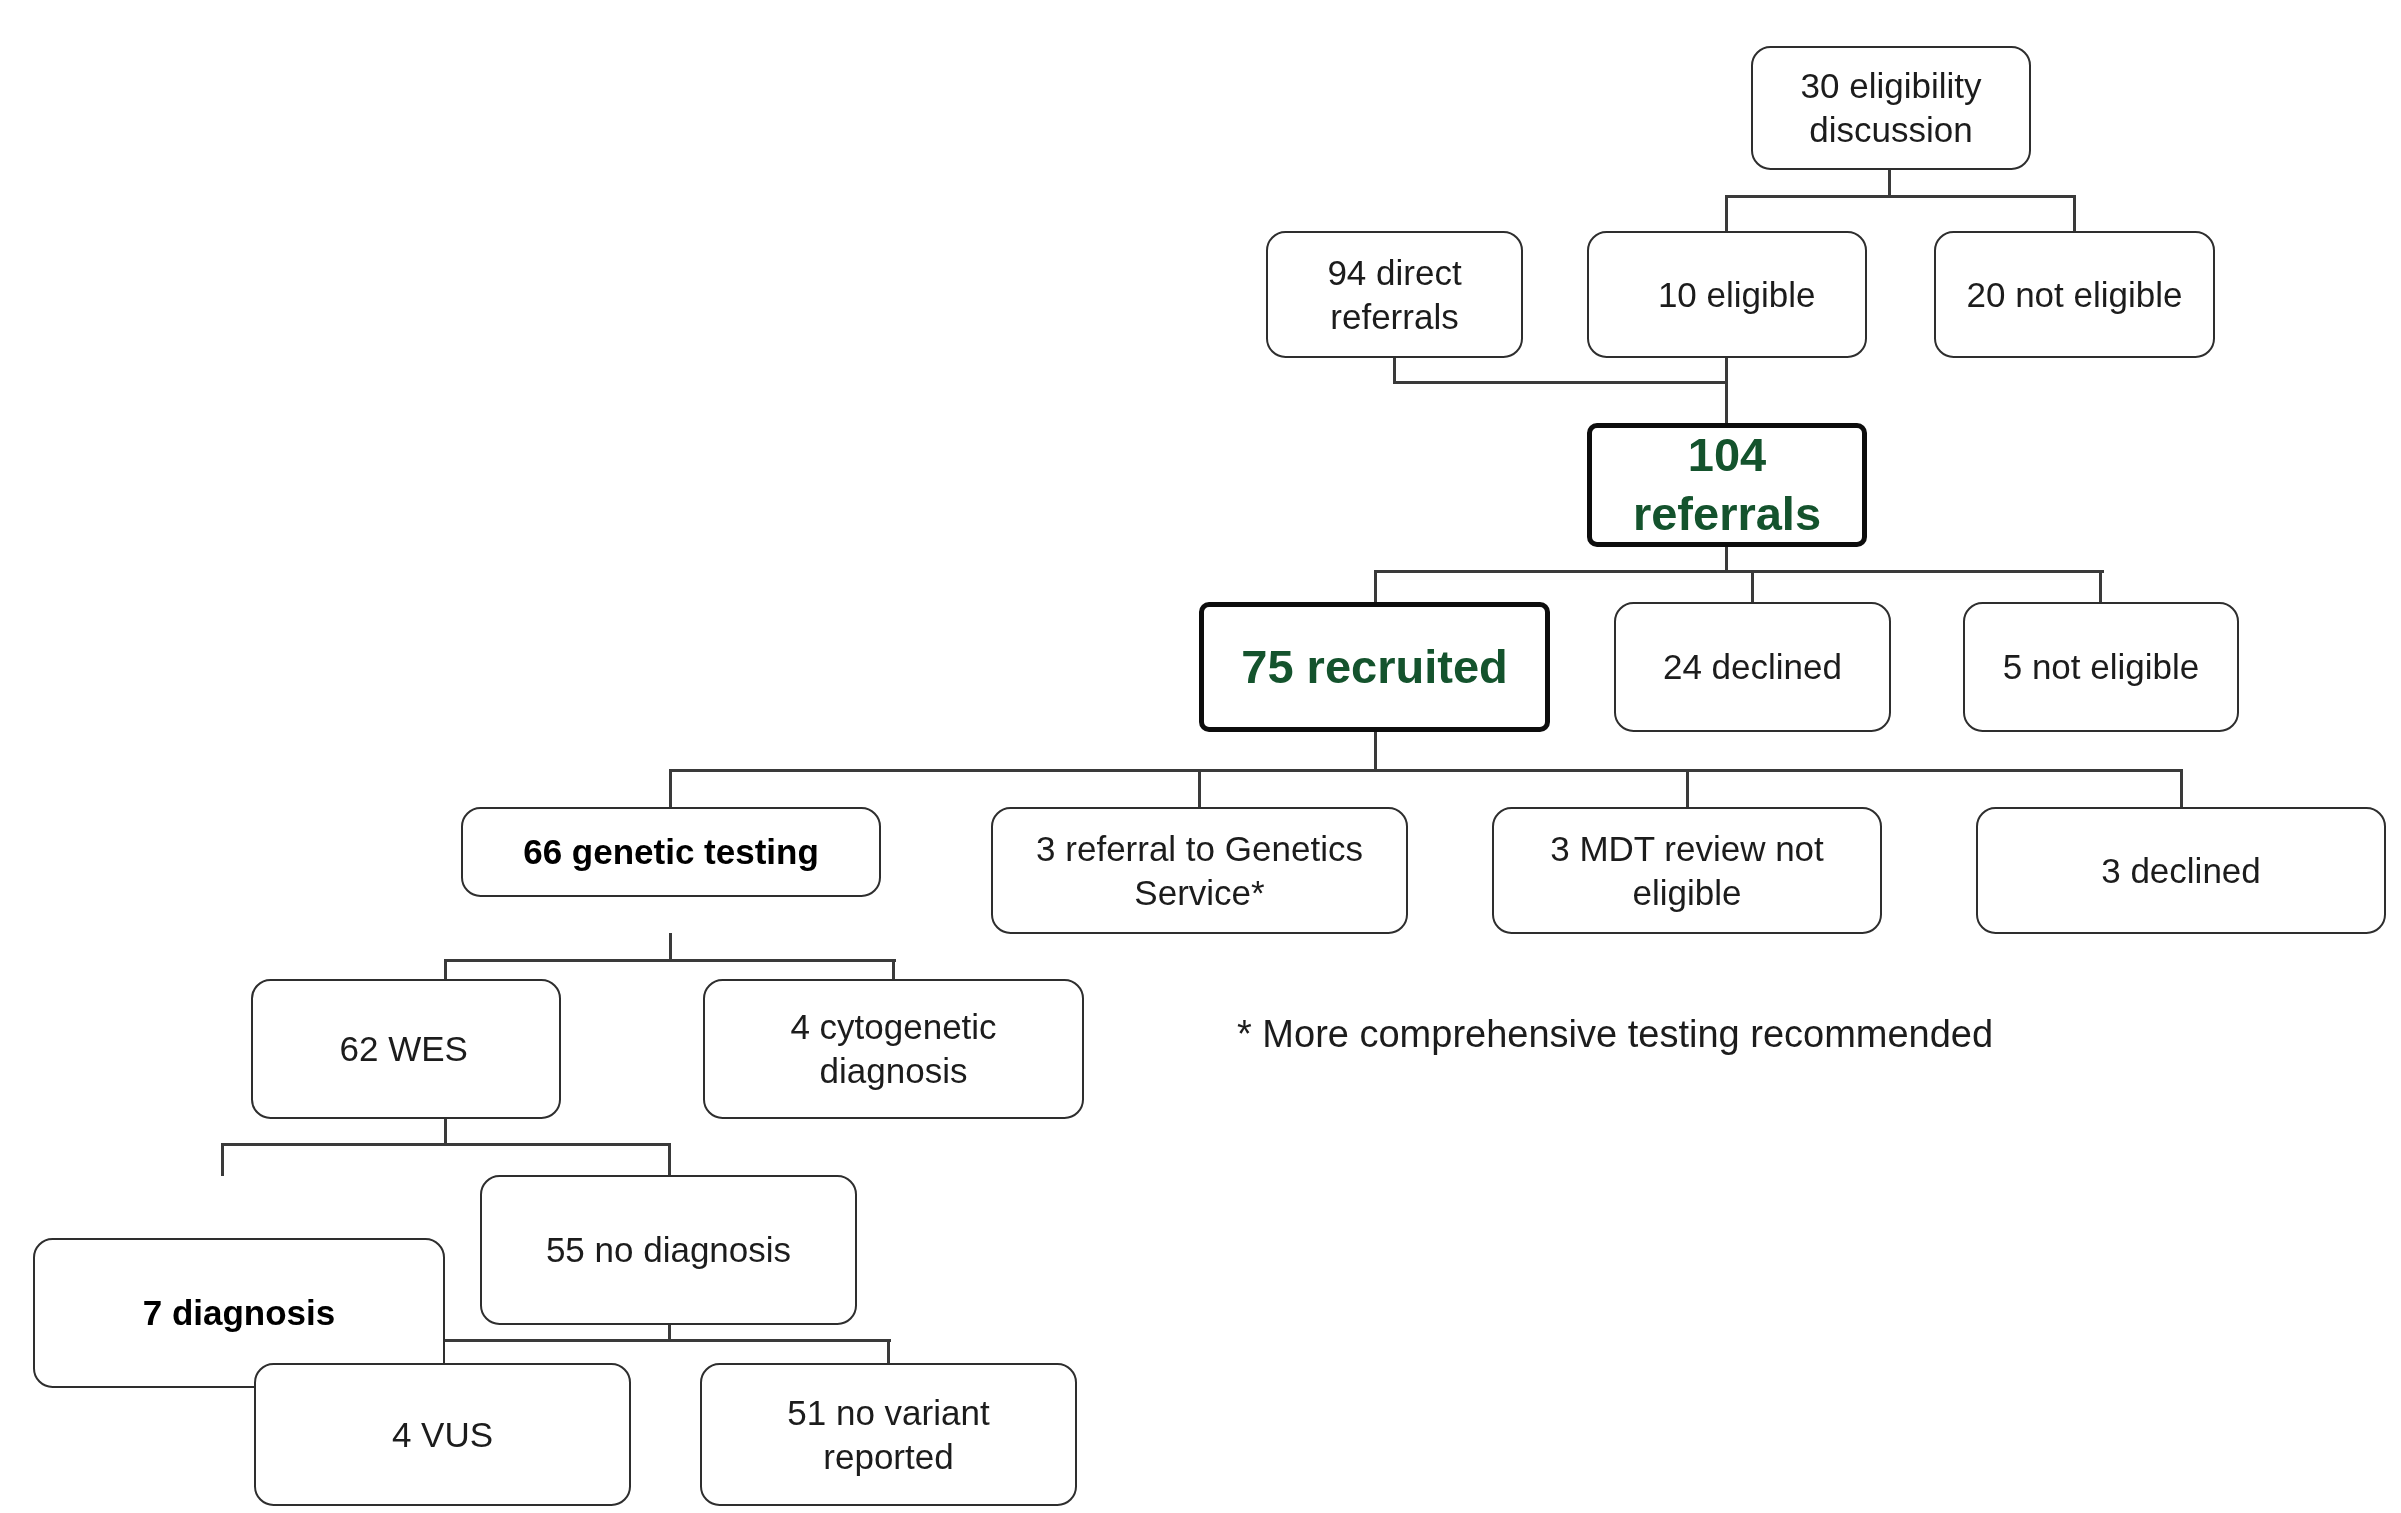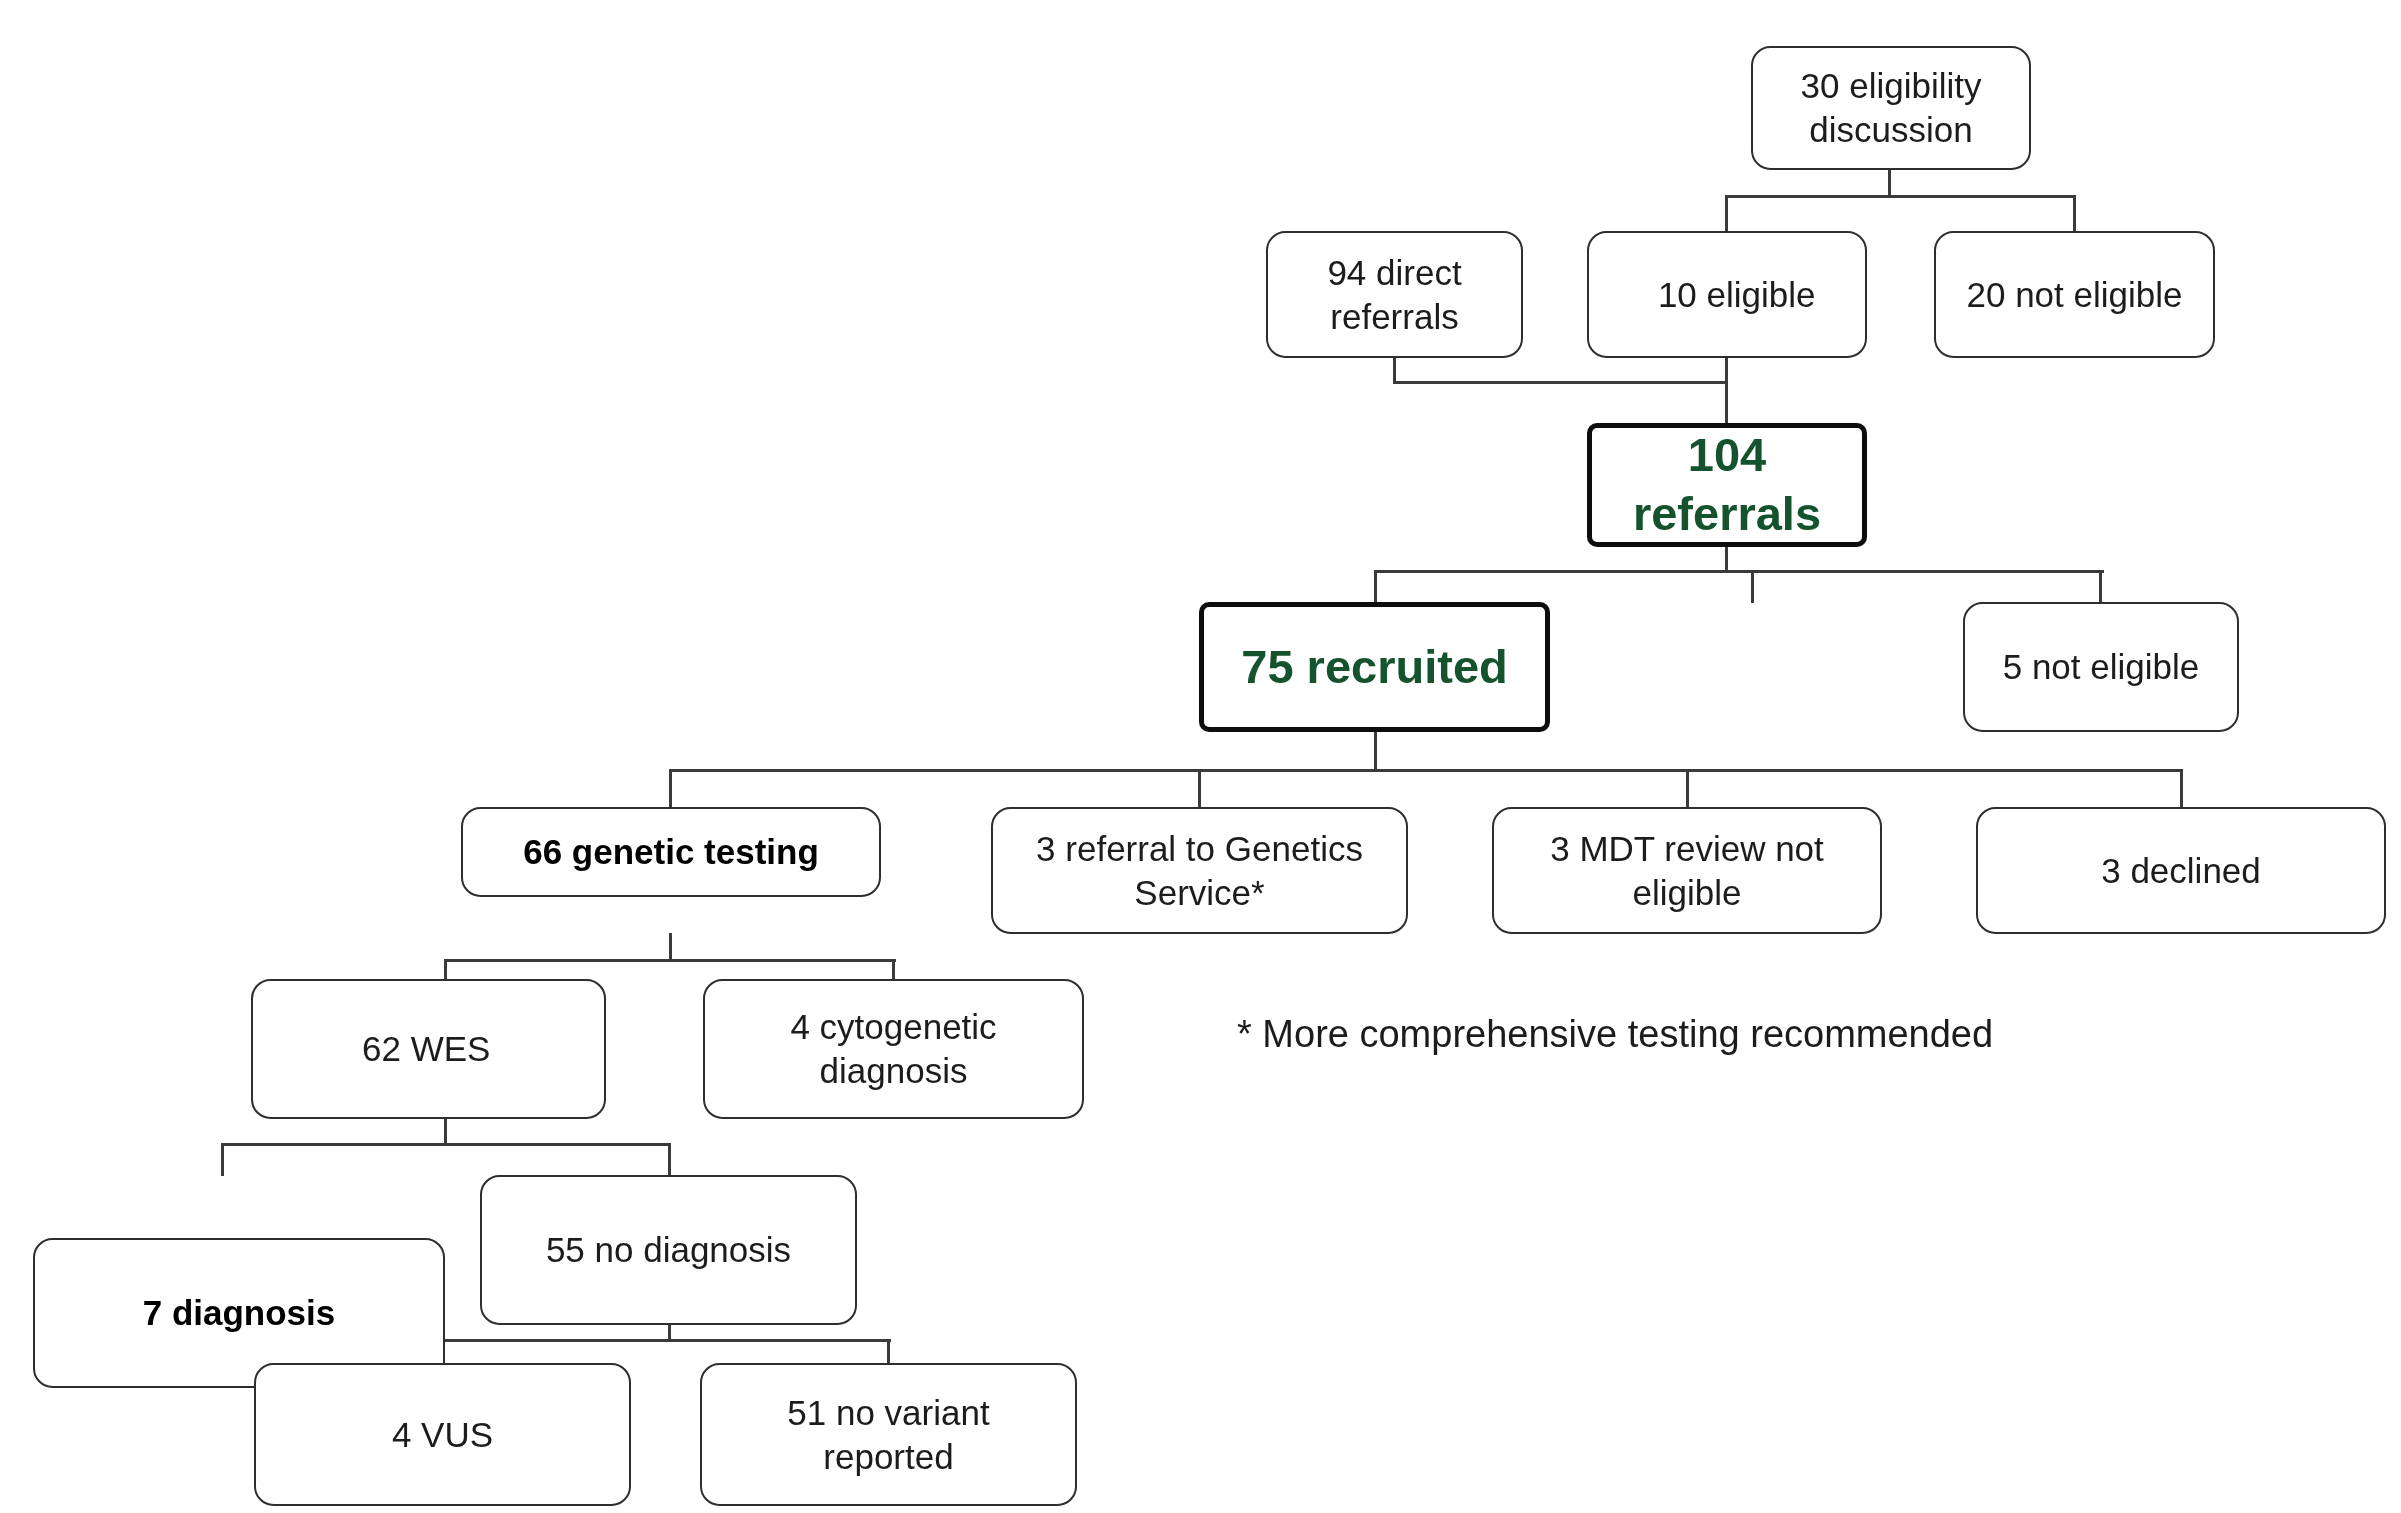--- a/index.html
+++ b/index.html
@@ -53,21 +53,21 @@
   #n-eligible10{left:1587px;top:231px;width:280px;height:127px;padding-left:35px;}
   #n-noteligible20{left:1934px;top:231px;width:281px;height:127px;}
   #n-referrals104{left:1587px;top:423px;width:280px;height:124px;}
   #n-recruited75{left:1199px;top:602px;width:351px;height:130px;}
   #n-declined24{left:1614px;top:602px;width:277px;height:130px;}
   #n-noteligible5{left:1963px;top:602px;width:276px;height:130px;}
   #n-genetic66{left:461px;top:807px;width:420px;height:90px;}
   #n-genservice3{left:991px;top:807px;width:417px;height:127px;}
   #n-mdt3{left:1492px;top:807px;width:390px;height:127px;}
   #n-declined3{left:1976px;top:807px;width:410px;height:127px;}
-  #n-wes62{left:251px;top:979px;width:355px;height:140px;padding-left:11px;}
+  #n-wes62{left:251px;top:979px;width:310px;height:140px;padding-left:11px;}
   #n-cyto4{left:703px;top:979px;width:381px;height:140px;}
   #n-diagnosis7{left:33px;top:1238px;width:412px;height:150px;}
   #n-nodiag55{left:480px;top:1175px;width:377px;height:150px;}
   #n-vus4{left:254px;top:1363px;width:377px;height:143px;}
   #n-novariant51{left:700px;top:1363px;width:377px;height:143px;}
 
   
   #e1{left:1888px;top:168px;width:2.6px;height:30px;}
   #e2{left:1725px;top:195px;width:351px;height:2.6px;}
   #e3{left:1725px;top:195px;width:2.6px;height:37px;}
@@ -134,20 +134,21 @@
   <div class="edge" id="e28"></div>
   <div class="edge" id="e29"></div>
   <div class="edge" id="e30"></div>
 
   <div class="node" id="n-eligibility">30 eligibility discussion</div>
   <div class="node" id="n-direct">94 direct referrals</div>
   <div class="node" id="n-eligible10">10 eligible</div>
   <div class="node" id="n-noteligible20">20 not eligible</div>
   <div class="node strong" id="n-referrals104">104 referrals</div>
   <div class="node strong" id="n-recruited75">75 recruited</div>
+  <div class="node" id="n-declined24">24 declined</div>
   <div class="node" id="n-noteligible5">5 not eligible</div>
   <div class="node boldtext" id="n-genetic66">66 genetic testing</div>
   <div class="node" id="n-genservice3">3 referral to Genetics Service*</div>
   <div class="node" id="n-mdt3">3 MDT review not eligible</div>
   <div class="node" id="n-declined3">3 declined</div>
   <div class="node" id="n-wes62">62 WES</div>
   <div class="node" id="n-cyto4">4 cytogenetic diagnosis</div>
   <div class="node boldtext" id="n-diagnosis7">7 diagnosis</div>
   <div class="node" id="n-nodiag55">55 no diagnosis</div>
   <div class="node" id="n-vus4">4 VUS</div>

